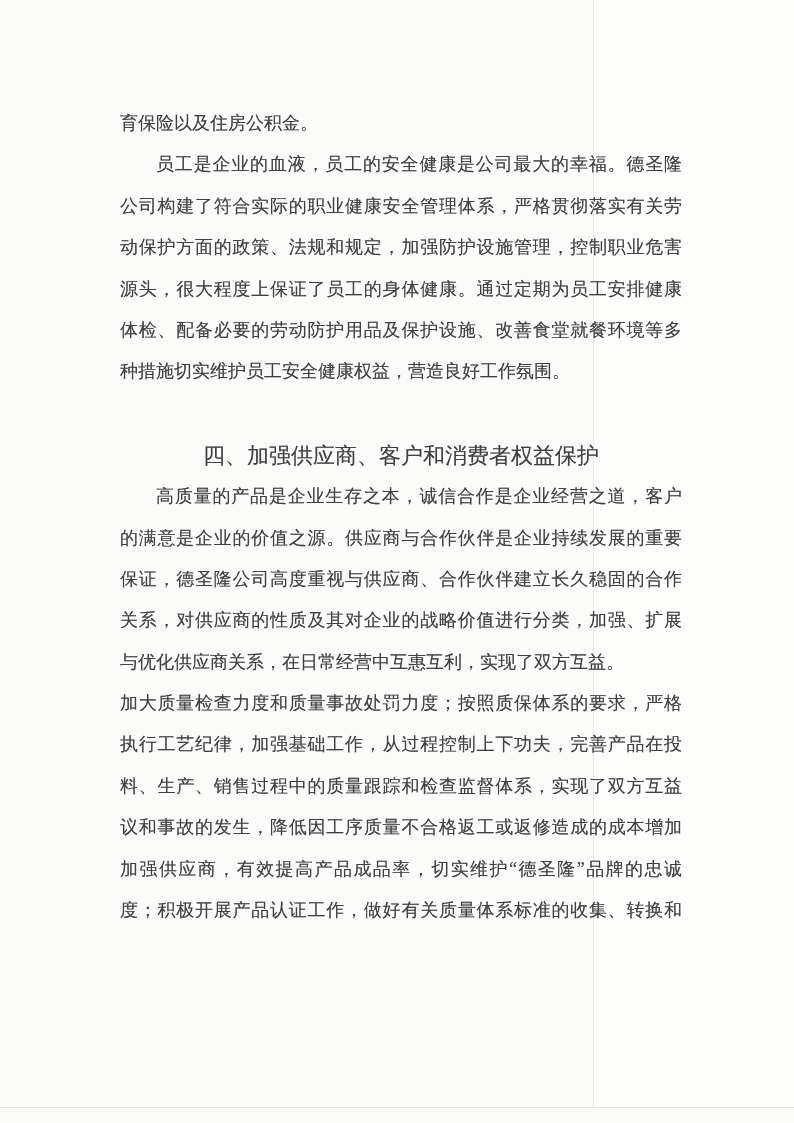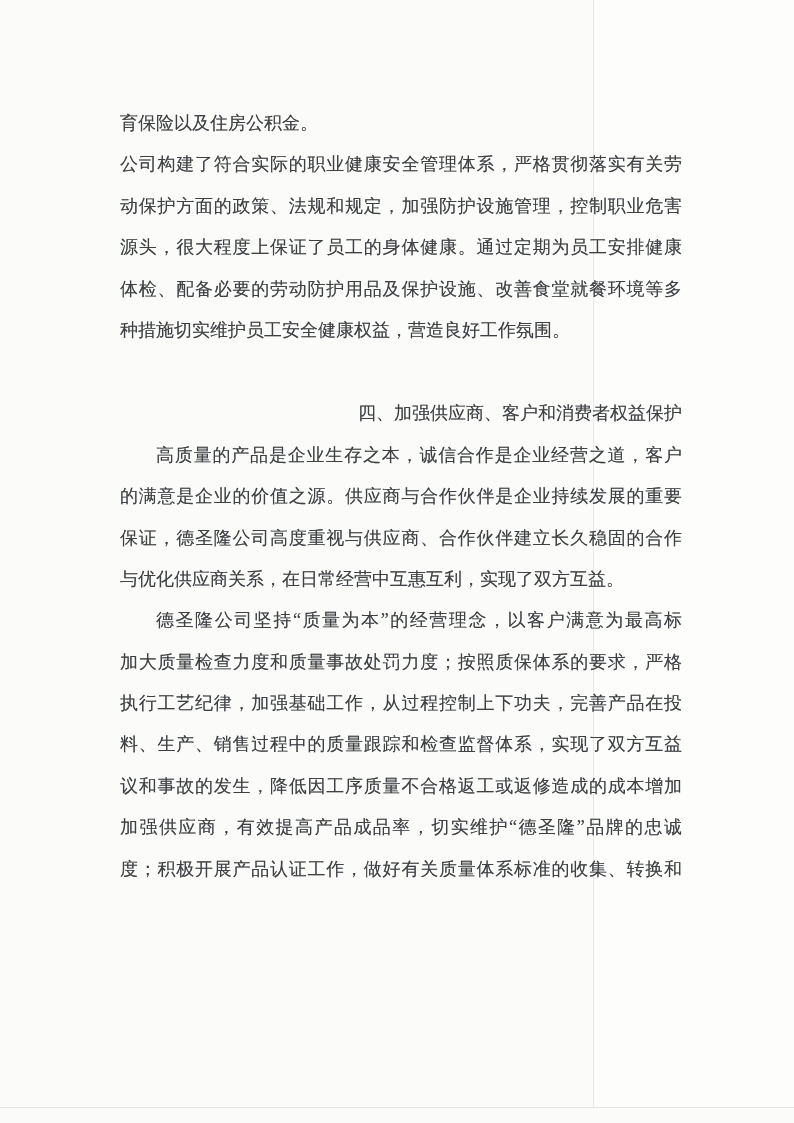--- a/index.html
+++ b/index.html
@@ -57,62 +57,63 @@
     text-justify: inter-character;
     white-space: nowrap;
     overflow: visible;
   }
   .line.full { text-align-last: justify; white-space: normal; }
   .line.last { text-align-last: left; }
   .line.ind { padding-left: 36px; }
   .heading {
     margin: 42px 0 0 0;
     padding: 0;
-    font-size: 18px;
+    font-size: 22px;
     font-weight: normal;
     height: 41.4px;
     line-height: 41.4px;
-    text-align: right;
+    text-align: center;
     color: #3e4044;
   }
 </style>
 </head>
 <body>
 
 <div class="page">
 
   <div class="scan-panel-right"></div>
   <div class="scan-line-v"></div>
   <div class="scan-line-h"></div>
 
   <div class="text-column">
 
     <div class="para">
       <div class="line last">育保险以及住房公积金。</div>
     </div>
 
     <div class="para">
+      <div class="line full ind">员工是企业的血液，员工的安全健康是公司最大的幸福。德圣隆</div>
       <div class="line full">公司构建了符合实际的职业健康安全管理体系，严格贯彻落实有关劳</div>
       <div class="line full">动保护方面的政策、法规和规定，加强防护设施管理，控制职业危害</div>
       <div class="line full">源头，很大程度上保证了员工的身体健康。通过定期为员工安排健康</div>
       <div class="line full">体检、配备必要的劳动防护用品及保护设施、改善食堂就餐环境等多</div>
       <div class="line last">种措施切实维护员工安全健康权益，营造良好工作氛围。</div>
     </div>
 
     <h2 class="heading">四、加强供应商、客户和消费者权益保护</h2>
 
     <div class="para">
       <div class="line full ind">高质量的产品是企业生存之本，诚信合作是企业经营之道，客户</div>
       <div class="line full">的满意是企业的价值之源。供应商与合作伙伴是企业持续发展的重要</div>
       <div class="line full">保证，德圣隆公司高度重视与供应商、合作伙伴建立长久稳固的合作</div>
+      <div class="line full">关系，对供应商的性质及其对企业的战略价值进行分类，加强、扩展</div>
       <div class="line last">与优化供应商关系，在日常经营中互惠互利，实现了双方互益。</div>
     </div>
 
     <div class="para">
-      <div class="line full ind">德圣隆公司坚持“质量为本”的经营理念，以客户满意为最高标</div>
       <div class="line full">加大质量检查力度和质量事故处罚力度；按照质保体系的要求，严格</div>
       <div class="line full">执行工艺纪律，加强基础工作，从过程控制上下功夫，完善产品在投</div>
       <div class="line full">料、生产、销售过程中的质量跟踪和检查监督体系，实现了双方互益</div>
       <div class="line full">议和事故的发生，降低因工序质量不合格返工或返修造成的成本增加</div>
       <div class="line full">加强供应商，有效提高产品成品率，切实维护“德圣隆”品牌的忠诚</div>
       <div class="line full">度；积极开展产品认证工作，做好有关质量体系标准的收集、转换和</div>
     </div>
 
   </div>
 </div>

